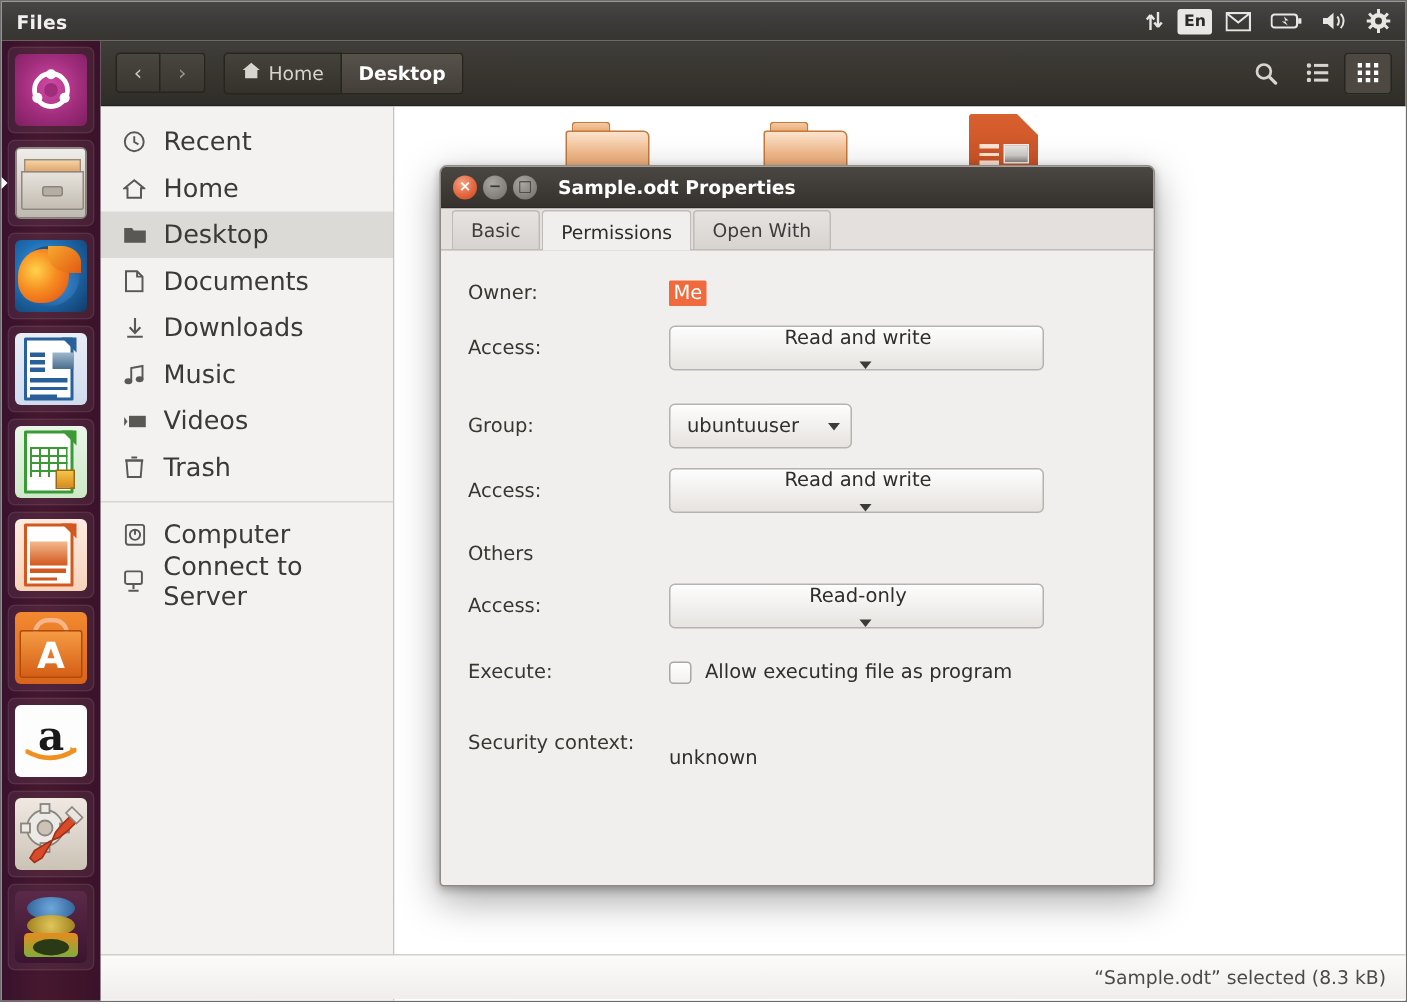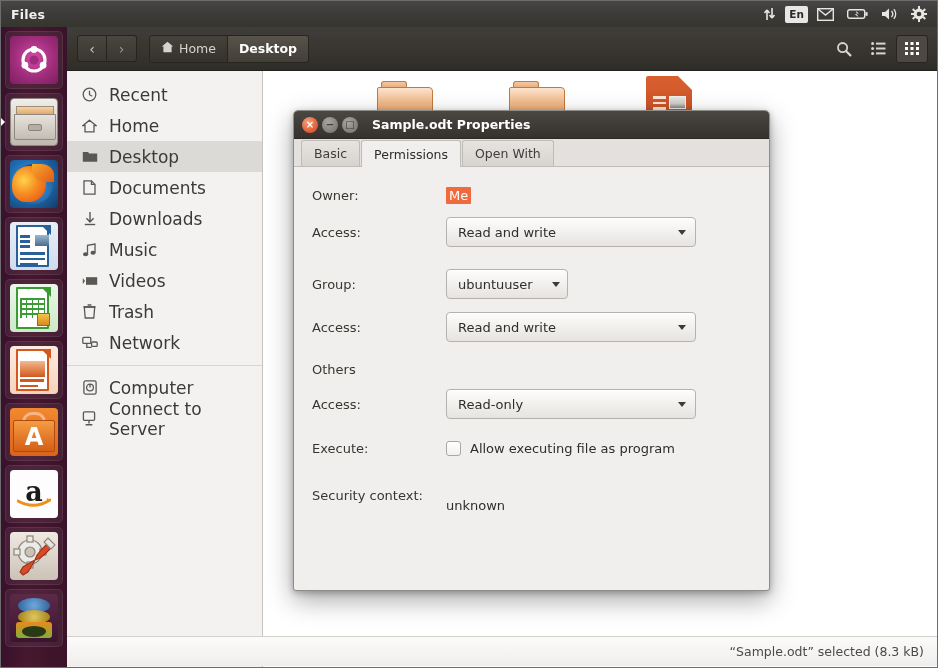--- a/index.html
+++ b/index.html
@@ -262,21 +262,21 @@
     background: #ef6a3d; padding: 1px 3px; border-radius: 1px;
   }
   .combo {
     height: 30px; border: 1px solid #b6b2ad; border-radius: 4px;
     background: linear-gradient(to bottom, #fdfdfd 0%, #f1efed 55%, #e6e3e0 100%);
     display: flex; align-items: center; justify-content: space-between;
     padding: 0 9px 0 11px;
     font-size: 13px; color: #2f2e2c;
     box-shadow: 0 1px 0 rgba(255,255,255,.7) inset;
   }
-  .combo.wide { width: 250px; }
+  .combo.wide { width: 250px; flex-direction: column; }
   .combo.narrow { width: 122px; padding-right: 7px; }
   .caret {
     width: 0; height: 0; margin-left: 10px;
     border-left: 4.5px solid transparent; border-right: 4.5px solid transparent;
     border-top: 5px solid #3c3b39;
   }
   .section-head {
     font-size: 13px; color: #37362f; margin: 20px 0 12px 0;
   }
   .chk {
@@ -584,30 +584,20 @@
         </div>
         <div class="side-item">
           <span class="side-ico">
             <svg width="13" height="15" viewBox="0 0 13 15">
                 <path d="M1.3 3 L11.7 3 L10.8 14 L2.2 14 Z" fill="none" stroke="#5a5855" stroke-width="1.3"></path>
                 <path d="M0.5 3 L12.5 3 M4.6 1 L8.4 1" stroke="#5a5855" stroke-width="1.3"></path>
               </svg>
           </span>
           <span class="lbl">Trash</span>
         </div>
-        <div class="side-item">
-          <span class="side-ico">
-            <svg width="16" height="13" viewBox="0 0 16 13">
-                <rect x="0.8" y="1.4" width="8" height="6" rx="1" fill="none" stroke="#5a5855" stroke-width="1.3"></rect>
-                <rect x="9.6" y="6" width="5.6" height="4.4" rx="1" fill="none" stroke="#5a5855" stroke-width="1.3"></rect>
-                <path d="M4.8 7.4 L4.8 11.4 L9.6 11.4" fill="none" stroke="#5a5855" stroke-width="1.3"></path>
-              </svg>
-          </span>
-          <span class="lbl">Network</span>
-        </div>
 
         <div class="side-sep"></div>
 
         <div class="side-item">
           <span class="side-ico">
             <svg width="14" height="15" viewBox="0 0 14 15">
                 <rect x="0.9" y="0.9" width="12.2" height="13.2" rx="1.6" fill="none" stroke="#5a5855" stroke-width="1.3"></rect>
                 <circle cx="7" cy="7.5" r="3.4" fill="none" stroke="#5a5855" stroke-width="1.3"></circle>
                 <path d="M7 4.1 L7 7.5" stroke="#5a5855" stroke-width="1.3"></path>
               </svg>

